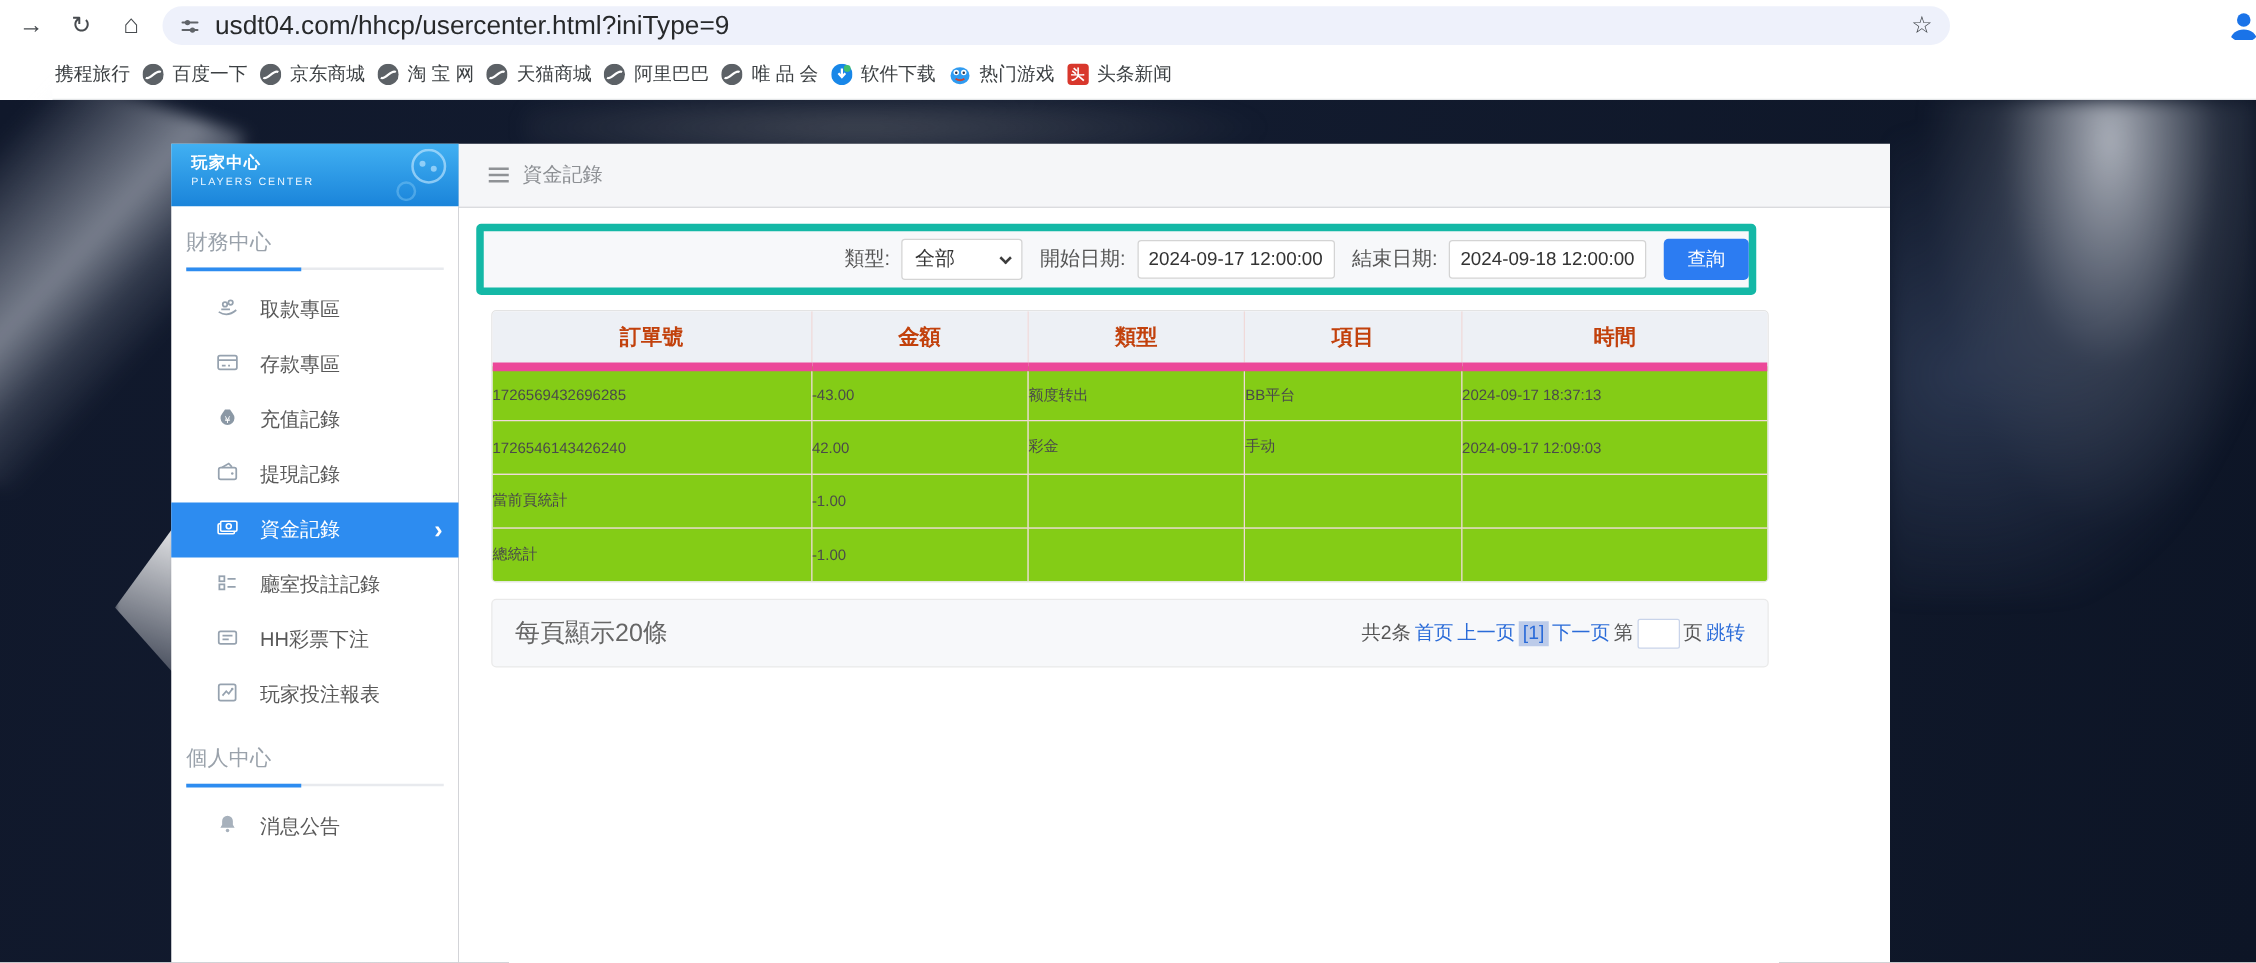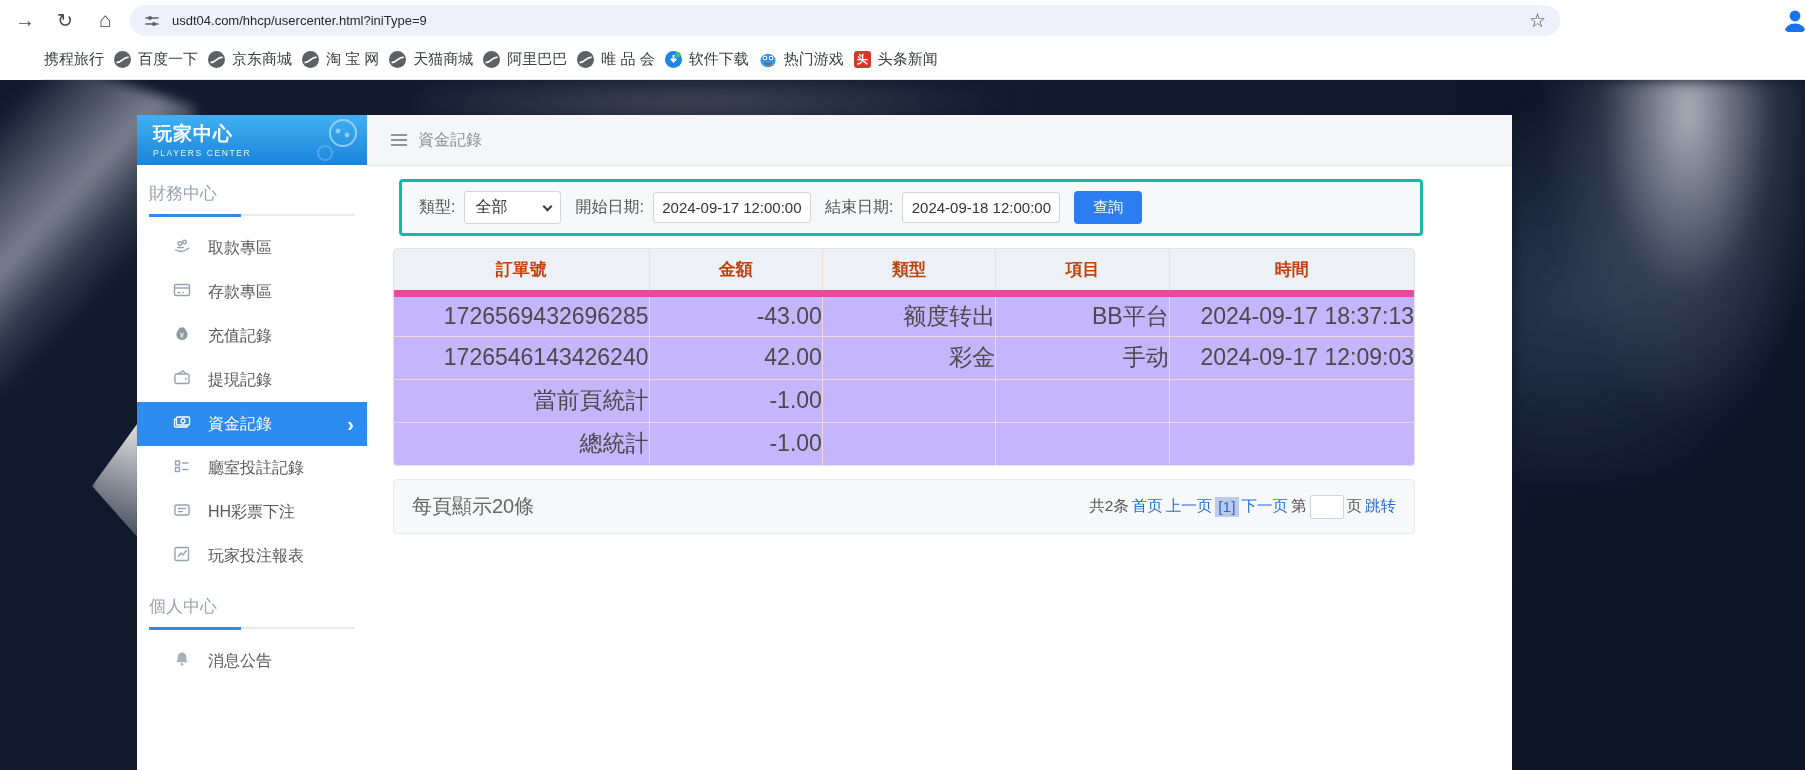--- a/index.html
+++ b/index.html
@@ -7,21 +7,21 @@
   body { position:relative; }
 
   
   .chrome-top { position:absolute; left:0; top:0; width:1805px; height:40px; background:#fff; z-index:30; }
   .nav-ico { position:absolute; top:0; height:40px; width:34px; display:flex; align-items:center; justify-content:center; color:#474b4f; font-size:20px; cursor:pointer; }
   .nav-forward { left:8px; }
   .nav-reload  { left:48px; font-size:19px; }
   .nav-home    { left:88px; font-size:21px; }
   .omnibox { position:absolute; left:130px; top:5px; width:1430px; height:31px; border-radius:16px; background:#eef1fb; display:flex; align-items:center; padding:0 14px; }
   .omnibox .tune { flex:0 0 auto; margin-right:12px; display:flex; }
-  .omnibox .url { font-size:13px; color:#27292b; white-space:nowrap; }
+  .omnibox .url { font-size:21px; color:#27292b; white-space:nowrap; }
   .omnibox .star { margin-left:auto; font-size:19px; color:#3e4347; cursor:pointer; }
   .avatar { position:absolute; left:1781px; top:6px; width:28px; height:28px; border-radius:50%; overflow:hidden; display:flex; align-items:center; justify-content:center; }
 
   
   .bookmarks { position:absolute; left:0; top:40px; width:1805px; height:40px; background:#fff; border-bottom:1px solid #e4e6e8; display:flex; align-items:center; gap:10px; padding-left:2px; z-index:30;margin-left:42px; }
   .bm { display:flex; align-items:center; gap:7px; font-size:15px; color:#3c4043; white-space:nowrap; cursor:pointer; }
   .bm svg { display:block; }
   .bm .red-sq { width:17px; height:17px; background:#d8372c; border-radius:3px; color:#fff; font-size:11px; font-weight:bold; display:flex; align-items:center; justify-content:center; }
 
   
@@ -29,53 +29,53 @@
   .decor { position:absolute; z-index:2; pointer-events:none; }
   .streak-left { left:-40px; top:70px; width:190px; height:330px; background:linear-gradient(115deg,rgba(205,210,220,0) 10%,rgba(205,210,220,.55) 45%,rgba(150,158,172,.25) 60%,rgba(0,0,0,0) 75%); transform:rotate(18deg); filter:blur(6px); }
   .wedge-left { left:92px; top:420px; width:48px; height:120px; background:linear-gradient(200deg,rgba(255,255,255,.9),rgba(255,255,255,.15)); clip-path:polygon(100% 0,100% 100%,0 55%); filter:blur(2px); }
   .haze-top { left:420px; top:80px; width:600px; height:55px; background:radial-gradient(ellipse at 45% 40%,rgba(150,150,150,.35),rgba(0,0,0,0) 70%); filter:blur(8px); }
   .photo-right { left:1512px; top:80px; width:293px; height:400px; background:radial-gradient(ellipse at 60% 8%,rgba(210,214,222,.8),rgba(120,128,142,.25) 35%,rgba(0,0,0,0) 60%),radial-gradient(ellipse at 20% 55%,rgba(70,86,118,.5),rgba(0,0,0,0) 65%); filter:blur(7px); }
   .photo-bottom { left:367px; top:648px; width:154px; height:122px; background:radial-gradient(ellipse at 60% 30%,#3a4burrow 0,#323d55 0,rgba(58,70,98,.9) 30%,#1a2336 75%),#1a2336; filter:blur(1.5px); z-index:12; }
 
   
   .sidebar { position:absolute; left:137px; top:115px; width:230px; height:655px; background:#fff; z-index:10; }
   .sb-header { position:relative; height:50px; background:linear-gradient(180deg,var(--sidebarGradTop,#41b0f2),var(--sidebarGradBottom,#1a84da)); padding:6px 0 0 16px; overflow:hidden; }
-  .sb-title { color:#fff; font-size:19px; font-weight:bold; letter-spacing:1px; }
+  .sb-title { color:#fff; font-size:13px; font-weight:bold; letter-spacing:1px; }
   .sb-sub { color:#eaf6ff; font-size:8.5px; letter-spacing:1.6px; margin-top:1px; }
   .sb-pad { position:absolute; right:8px; top:4px; opacity:.65; }
   .sec-title { color:#9aa2ab; font-size:17px; padding:17px 0 9px 12px; }
   .sec-rule { margin-left:12px; width:206px; height:2px; background:#e8eaee; position:relative; }
   .sec-rule::before { content:""; position:absolute; left:0; top:0; width:92px; height:3px; background:var(--accent,#2d8cf0); }
   .menu { margin-top:10px; }
   .m-item { position:relative; height:44px; display:flex; align-items:center; padding-left:36px; gap:17px; font-size:16px; color:#595959; cursor:pointer; }
   .m-item svg { flex:0 0 auto; }
   .m-item.active { background:var(--accent,#2d8cf0); color:#fff; }
   .m-item.active .chev { position:absolute; right:13px; color:#fff; font-size:20px; font-weight:bold; line-height:1; }
 
   
   .content-header { position:absolute; left:367px; top:115px; width:1145px; height:51px; background:#f5f6f8; border-bottom:1px solid #e7e8ea; display:flex; align-items:center; padding-left:24px; gap:11px; z-index:10; }
   .burger { display:flex; flex-direction:column; gap:3px; }
   .burger i { width:16px; height:2px; background:#8f9296; }
   .ch-title { font-size:16px; color:#8d9094; }
   .content-body { position:absolute; left:367px; top:166px; width:1145px; height:604px; background:#fff; z-index:10; }
 
   
-  .filter { margin:13px 0 0 32px; width:1024px; height:57px; background:#f7f8fa; border:3px solid #14b8a6; border-radius:4px; display:flex; align-items:center; padding-left:17px; font-size:16px; color:#555; }
+  .filter { margin:13px 0 0 14px; width:1024px; height:57px; background:#f7f8fa; border:6px solid #14b8a6; border-radius:4px; display:flex; align-items:center; padding-left:17px; font-size:16px; color:#555;justify-content:flex-end; }
   .f-label { margin-right:9px; white-space:nowrap; }
   .f-select { position:relative; width:97px; height:33px; background:#fff; border:1px solid #d4d4d4; border-radius:3px; font-size:16px; color:#333; display:flex; align-items:center; padding-left:10px; margin-right:14px; cursor:pointer; }
   .f-select .caret { position:absolute; right:9px; top:11px; width:7px; height:7px; border-right:2px solid #3c3c3c; border-bottom:2px solid #3c3c3c; transform:rotate(45deg); }
   .f-input { width:158px; height:31px; border:1px solid #d4d4d4; border-radius:3px; background:#fff; font-size:15px; color:#333; text-align:center; font-family:"Liberation Sans","DejaVu Sans",sans-serif; margin-right:14px; }
   .f-btn { width:68px; height:33px; background:var(--button,#2c7cf2); color:#fff; border:none; border-radius:4px; font-size:15px; cursor:pointer; font-family:"Liberation Sans","DejaVu Sans",sans-serif; }
 
   
   .tbl-wrap { margin:12px 0 0 26px; width:1022px; border:1px solid #e3e3e3; border-radius:4px; overflow:hidden; }
   table { width:100%; border-collapse:collapse; table-layout:fixed; }
   th { height:44px; background:#edf0f5; font-size:17px; color:#c2410c; font-weight:bold; border-bottom:7px solid #ec4899; border-right:1px solid #f0d9d9; }
   th:last-child { border-right:none; }
-  td { height:43px; text-align:right; font-size:23px; color:#4a4a4a; background:#c4b5fd; border-bottom:1px solid #f0d9d9; border-right:1px solid #f0d9d9; }
+  td { height:43px; text-align:left; font-size:12px; color:#4a4a4a; background:#84cc16; border-bottom:1px solid #f0d9d9; border-right:1px solid #f0d9d9; }
   td:last-child { border-right:none; }
   tr:last-child td { border-bottom:none; }
   col.c1{width:25%} col.c2{width:17%} col.c3{width:17%} col.c4{width:17%} col.c5{width:24%}
 
   
   .pager { margin:13px 0 0 26px; width:1022px; height:55px; background:#f7f8fa; border:1px solid #e9e9e9; border-radius:4px; display:flex; align-items:center; justify-content:space-between; padding:0 18px; }
   .pg-left { font-size:20px; color:#666; }
   .pg-right { display:flex; align-items:center; gap:3px; font-size:15.5px; color:#555; }
   .pg-link { color:var(--link,#2a6bd8); cursor:pointer; }
   .pg-cur { background:var(--chipBg,#bccbe9); color:var(--link,#2a5ed0); padding:1px 3px; cursor:default; }

